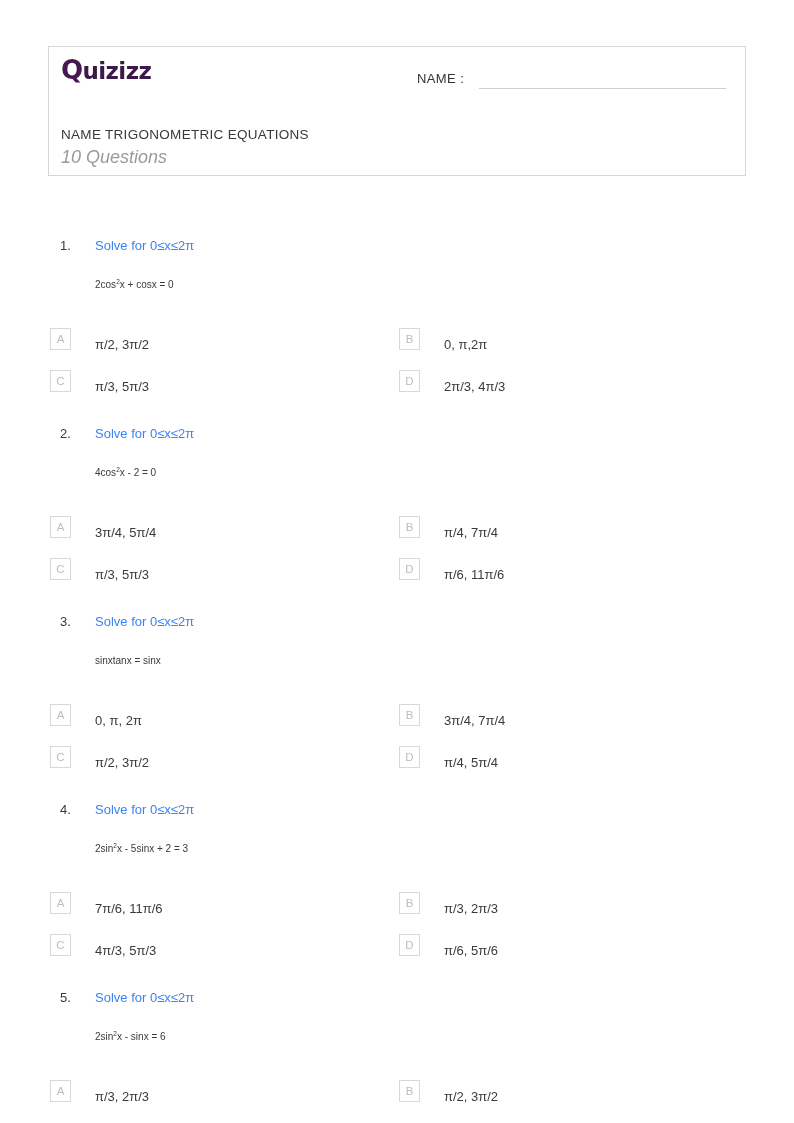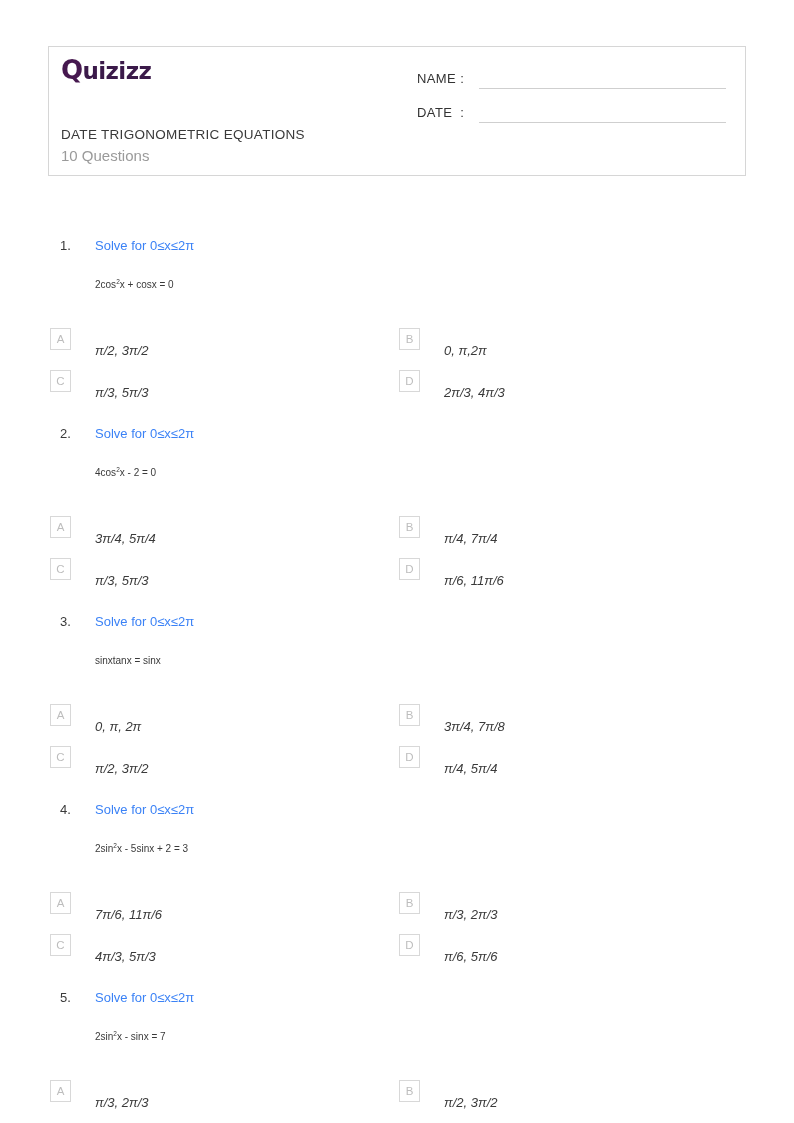--- a/index.html
+++ b/index.html
@@ -67,23 +67,24 @@
     top: 80px;
     font-size: 13.5px;
     letter-spacing: 0.3px;
     color: #3a3a3a;
     white-space: nowrap;
   }
   .sheet-sub {
     position: absolute;
     left: 12px;
     top: 100px;
-    font-size: 15px;
+    font-size: 18px;
     color: #9a9a9a;
     white-space: nowrap;
+    font-style: italic;
   }
 
   .header-right {
     position: absolute;
     left: 368px;
     top: 20px;
     width: 320px;
   }
   .field-row {
     position: relative;
@@ -176,55 +177,50 @@
     box-sizing: border-box;
     font-size: 11.5px;
     color: #bdbdbd;
     text-align: center;
     line-height: 20px;
     background: #fff;
   }
   .opt-text {
     position: absolute;
     left: 45px;
-    top: 12px;
+    top: 6px;
     height: 22px;
     line-height: 22px;
     font-size: 13px;
     color: #3a3a3a;
     white-space: nowrap;
-    font-style: italic;
   }
 </style>
 </head>
 <body>
 
 <div class="page">
 
   <div class="header-card">
 
     <div class="header-left">
       <div class="logo"><span class="q-glyph">Q</span><span class="rest">uizizz</span></div>
     </div>
 
-    <div class="sheet-title">DATE TRIGONOMETRIC EQUATIONS</div>
+    <div class="sheet-title">NAME TRIGONOMETRIC EQUATIONS</div>
     <div class="sheet-sub">10 Questions</div>
 
     <div class="header-right">
 
       <div class="field-row">
         <span class="field-label">NAME :</span>
         <span class="field-line"></span>
       </div>
 
 
-      <div class="field-row">
-        <span class="field-label">DATE  :</span>
-        <span class="field-line"></span>
-      </div>
 
     </div>
   </div>
 
   <div class="questions" id="questions-root">
       <div class="question" style="position: absolute; top: 0px; left: 0px; width: 794px; height: 188px;">
         <div class="q-number">1.</div>
         <div class="q-prompt">Solve for 0≤x≤2π</div>
         <div class="q-equation"><span>2cos</span><sup>2</sup><span>x + cosx = 0</span></div>
         <div class="options">
@@ -273,21 +269,21 @@
         <div class="q-number">3.</div>
         <div class="q-prompt">Solve for 0≤x≤2π</div>
         <div class="q-equation"><span>sinxtanx = sinx</span></div>
         <div class="options">
           <div class="opt opt-left opt-row0">
             <span class="opt-letter">A</span>
             <span class="opt-text">0, π, 2π</span>
           </div>
           <div class="opt opt-right opt-row0">
             <span class="opt-letter">B</span>
-            <span class="opt-text">3π/4, 7π/8</span>
+            <span class="opt-text">3π/4, 7π/4</span>
           </div>
           <div class="opt opt-left opt-row1">
             <span class="opt-letter">C</span>
             <span class="opt-text">π/2, 3π/2</span>
           </div>
           <div class="opt opt-right opt-row1">
             <span class="opt-letter">D</span>
             <span class="opt-text">π/4, 5π/4</span>
           </div>
         </div>
@@ -311,21 +307,21 @@
           </div>
           <div class="opt opt-right opt-row1">
             <span class="opt-letter">D</span>
             <span class="opt-text">π/6, 5π/6</span>
           </div>
         </div>
       </div>
       <div class="question" style="position: absolute; top: 752px; left: 0px; width: 794px; height: 188px;">
         <div class="q-number">5.</div>
         <div class="q-prompt">Solve for 0≤x≤2π</div>
-        <div class="q-equation"><span>2sin</span><sup>2</sup><span>x - sinx = 7</span></div>
+        <div class="q-equation"><span>2sin</span><sup>2</sup><span>x - sinx = 6</span></div>
         <div class="options">
           <div class="opt opt-left opt-row0">
             <span class="opt-letter">A</span>
             <span class="opt-text">π/3, 2π/3</span>
           </div>
           <div class="opt opt-right opt-row0">
             <span class="opt-letter">B</span>
             <span class="opt-text">π/2, 3π/2</span>
           </div>
         </div>

